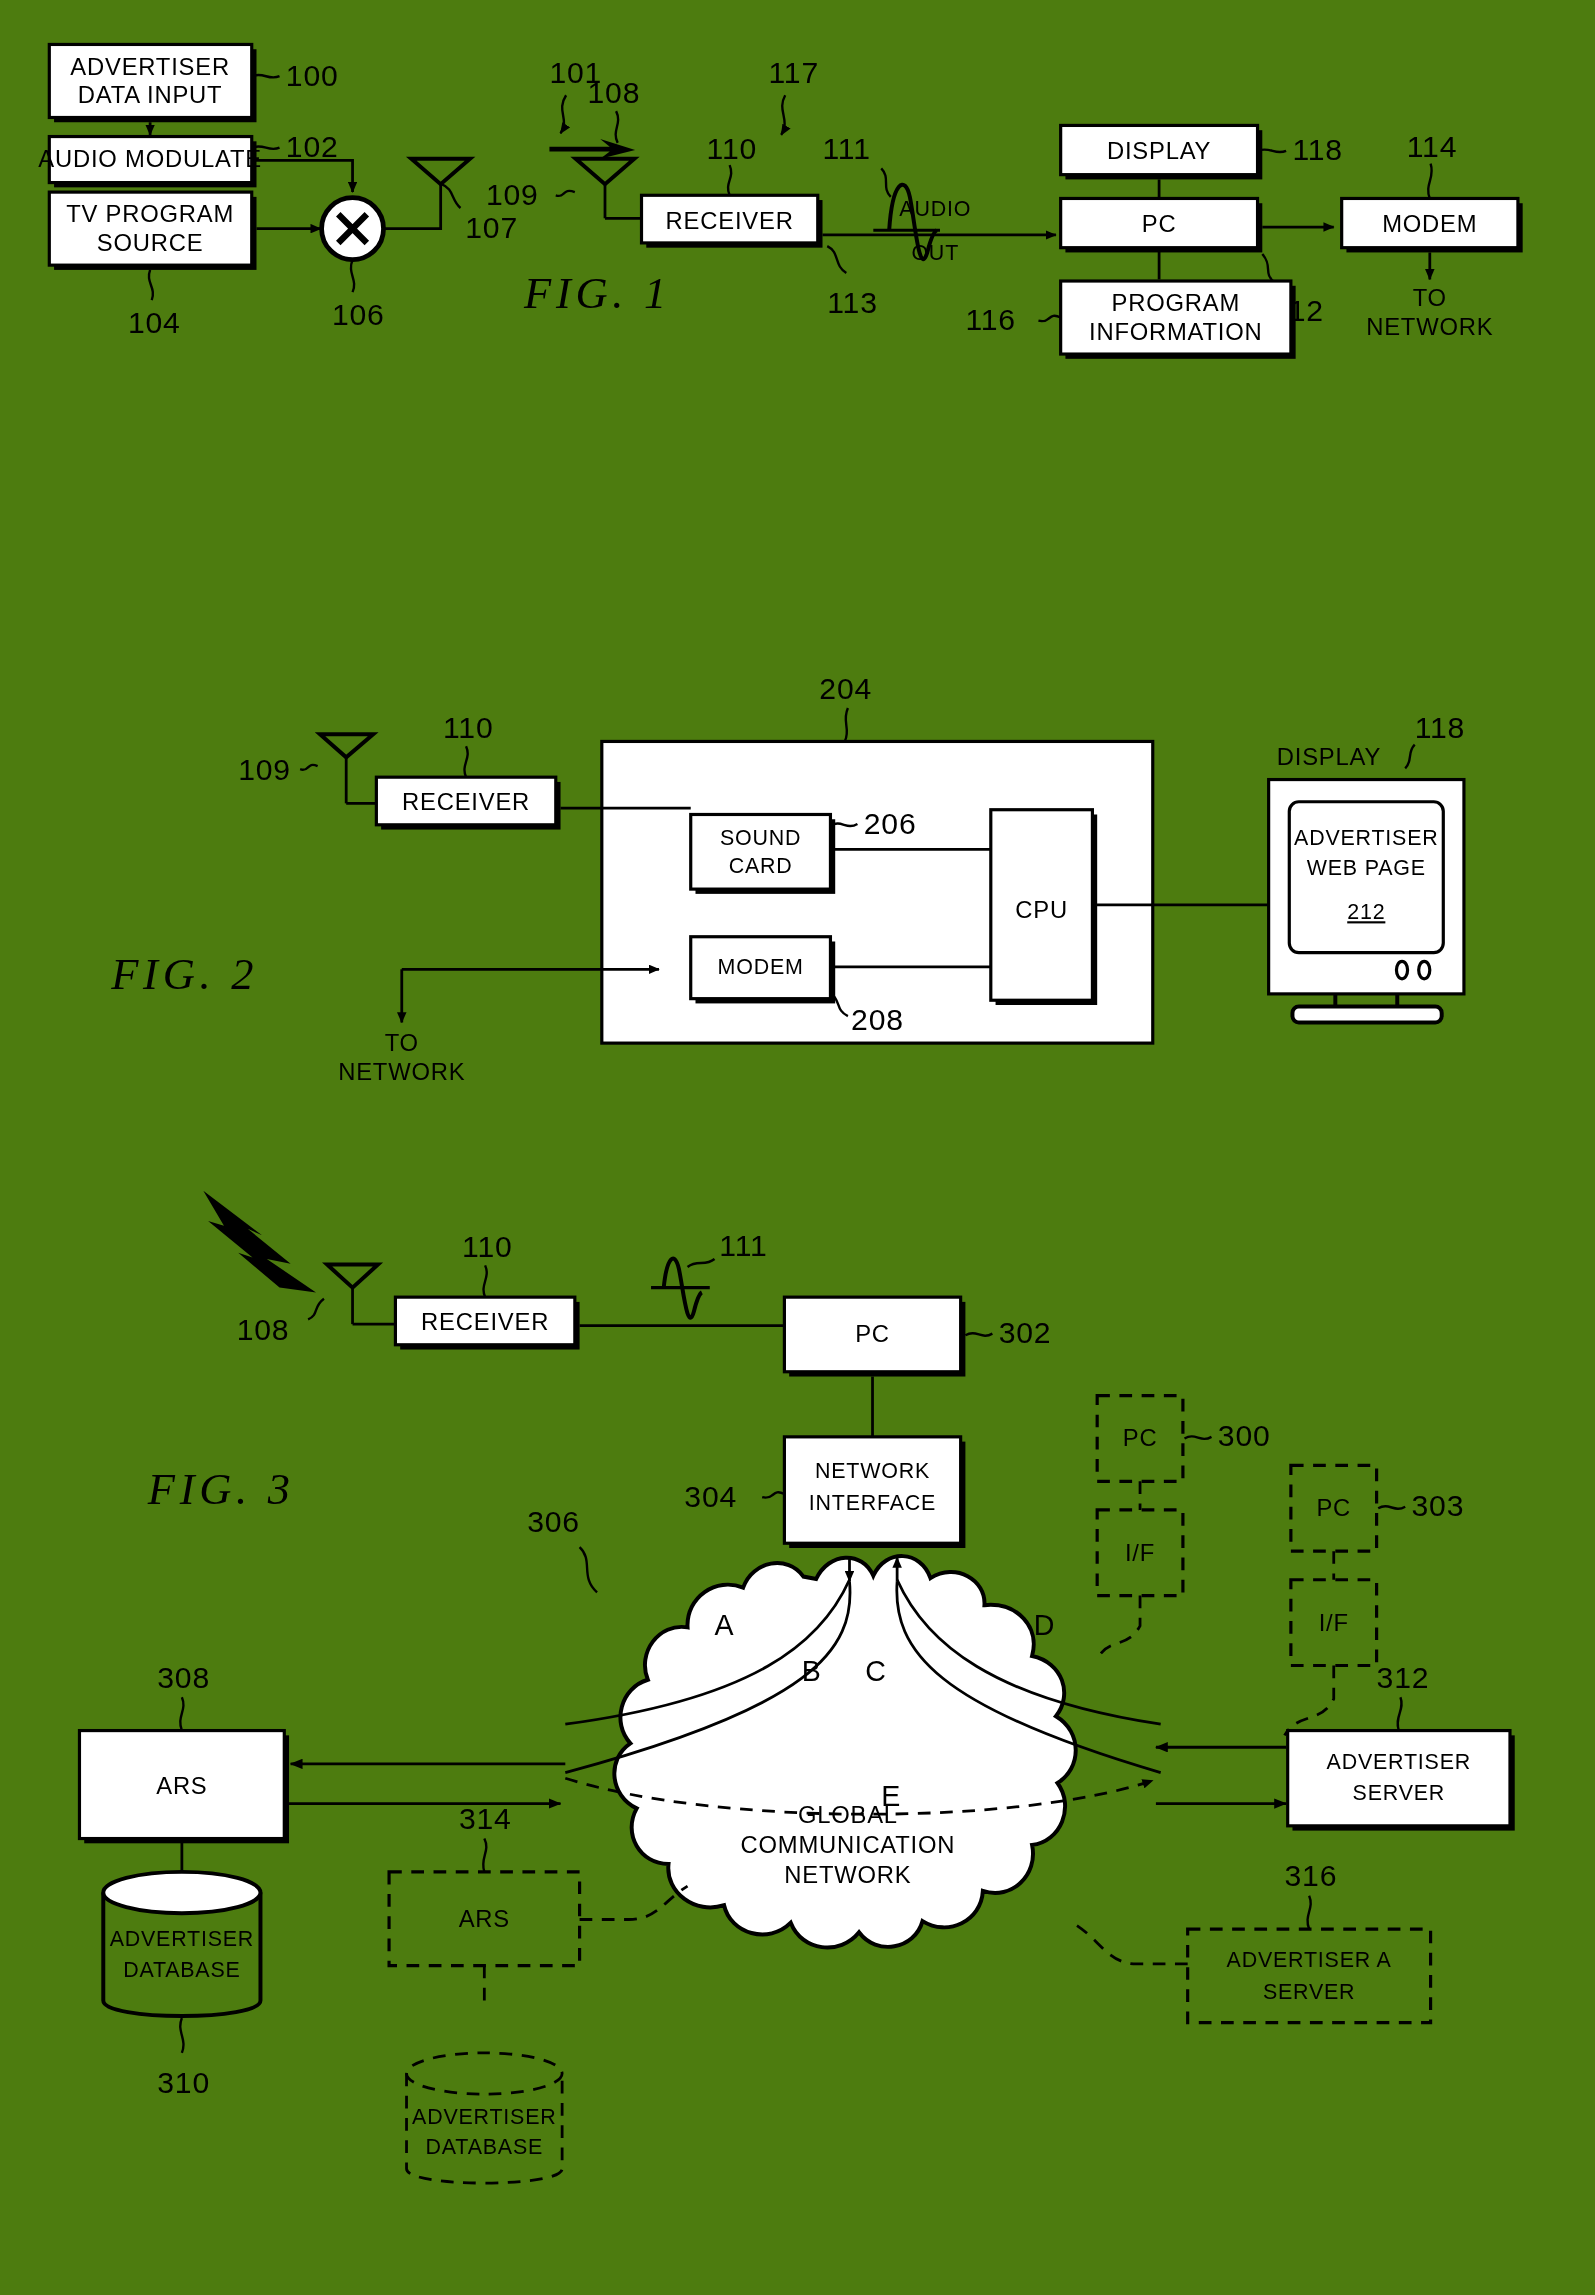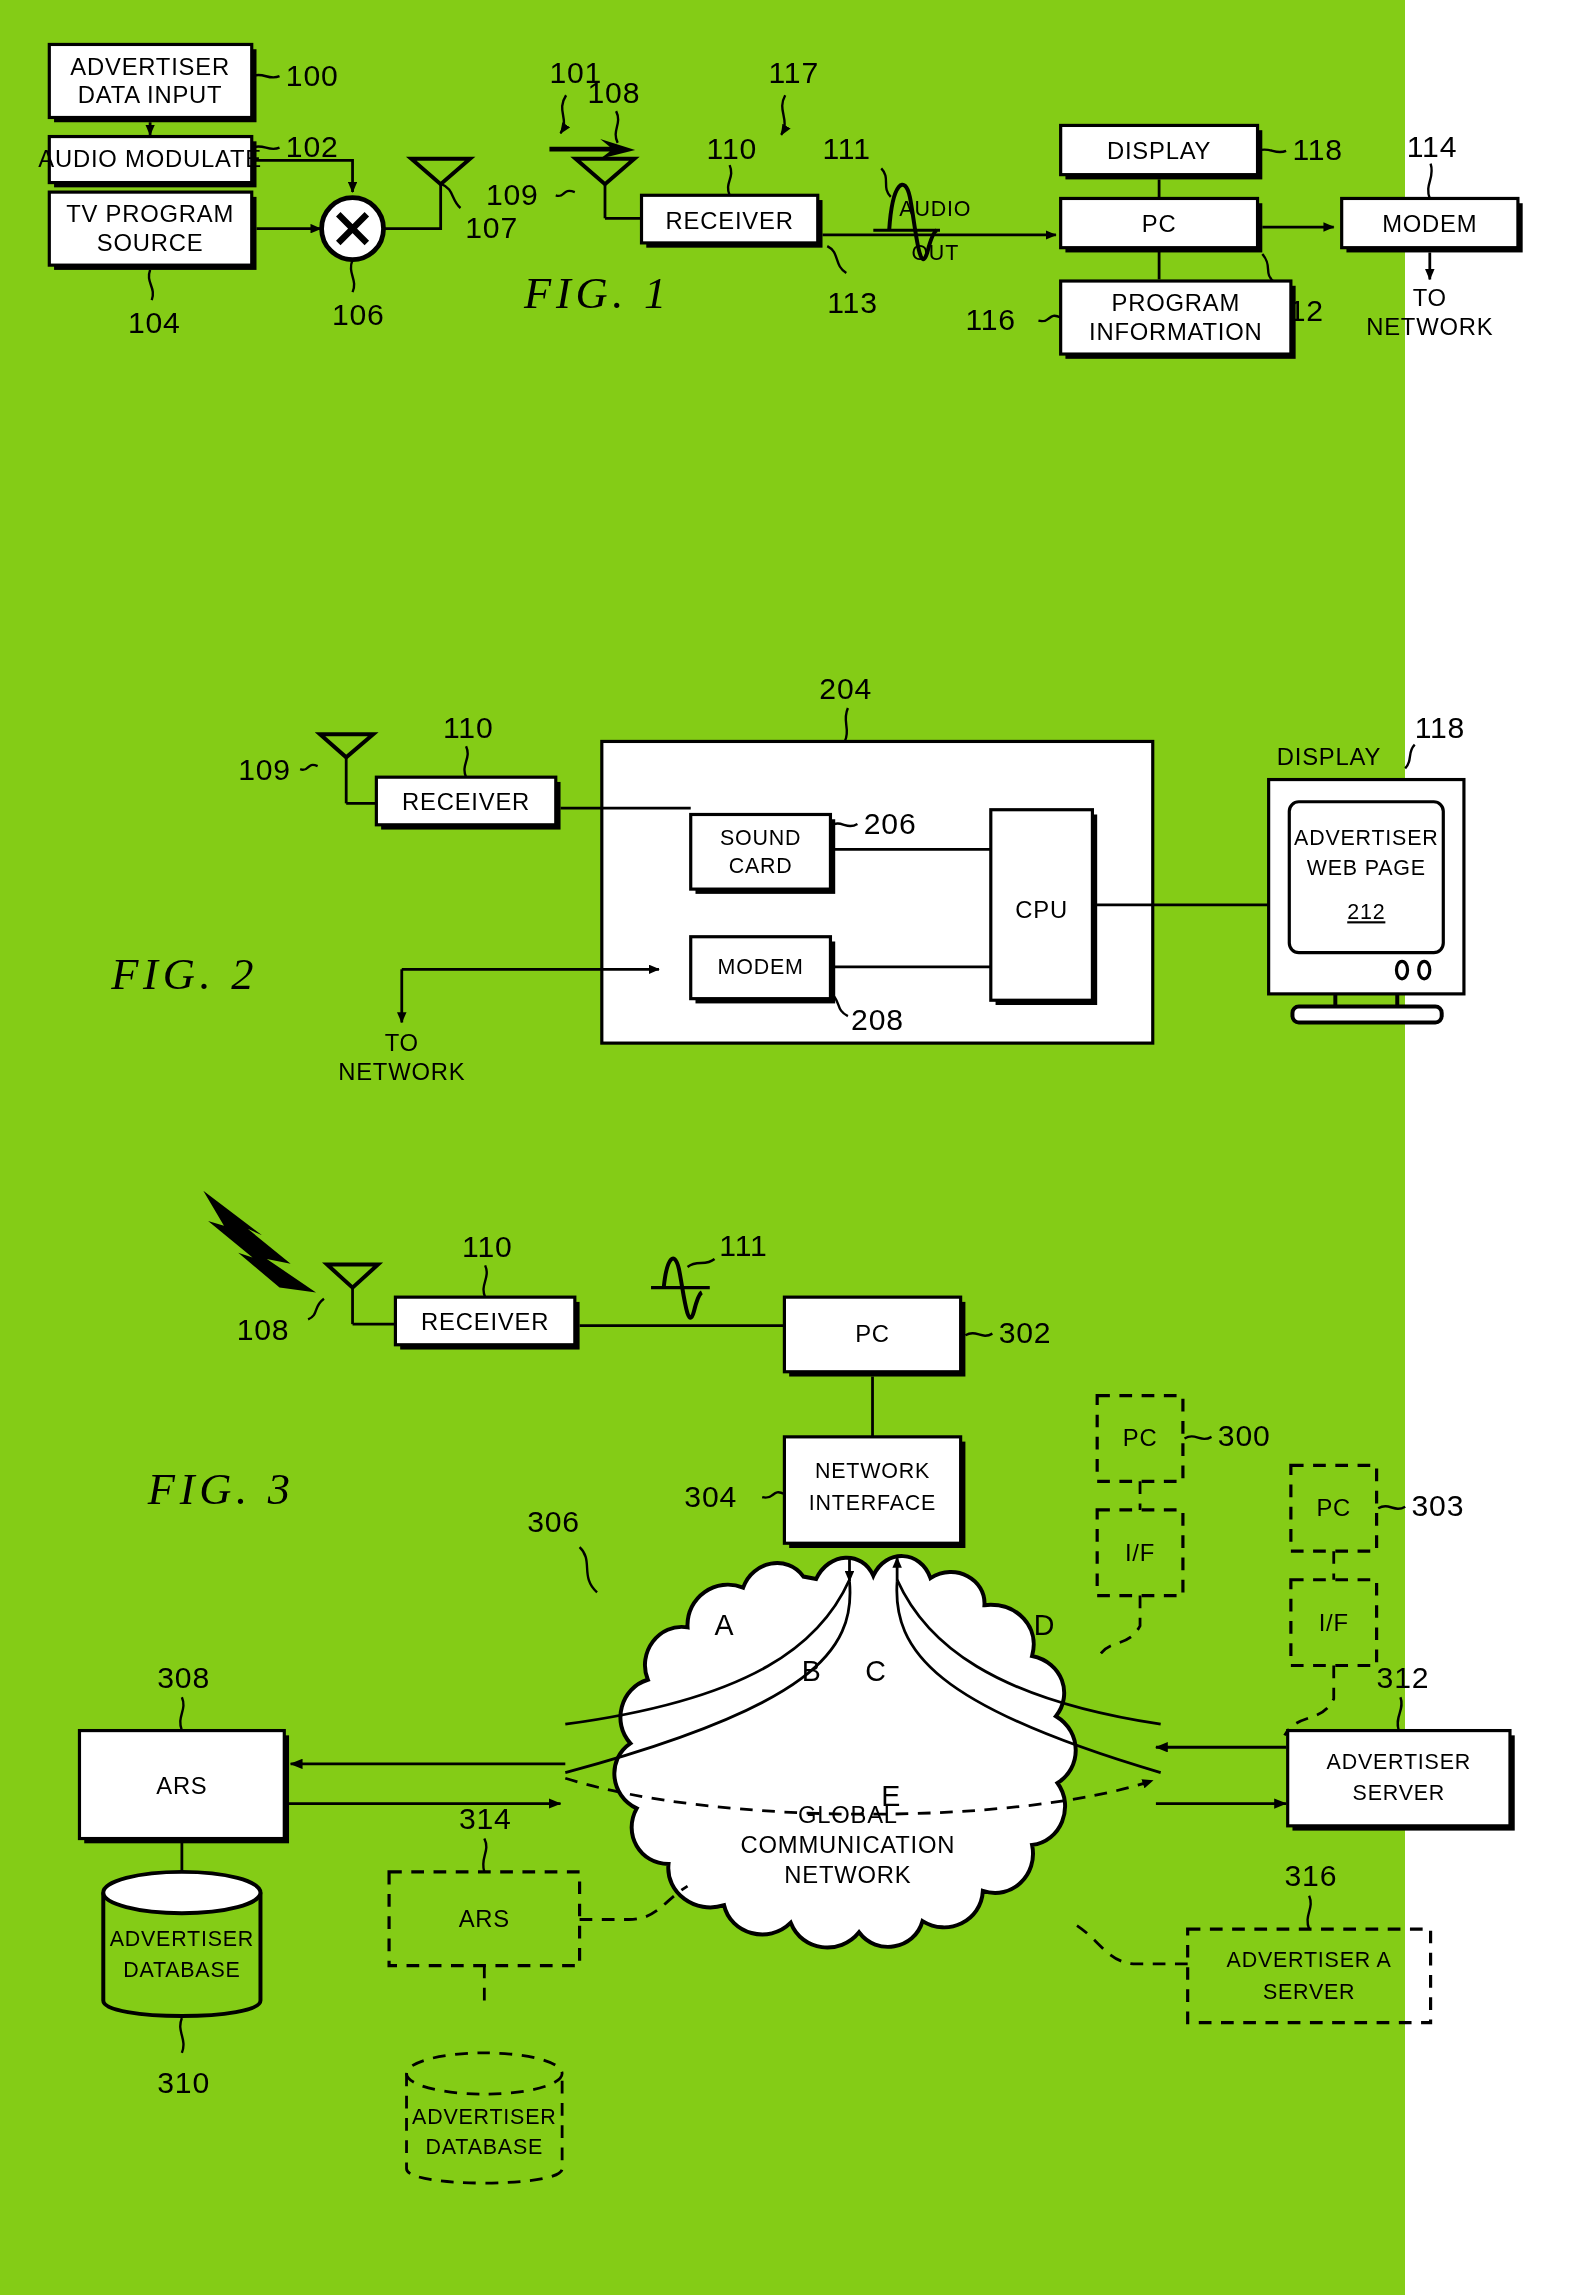--- a/index.html
+++ b/index.html
@@ -3,21 +3,21 @@
 <meta charset="utf-8">
 <title>Patent Figures</title>
 <style>
   html,body{margin:0;padding:0;background:#ffffff;}
   body{
     width:1595px;height:2295px;
     font-family:"Liberation Sans", sans-serif;
     color:#000;
     overflow:hidden;
   }
-  #sheet{position:relative;width:1405px;height:2295px;background:#84cc16;}
+  #sheet{position:relative;width:1595px;height:2295px;background:#4d7c0f;}
   svg{position:absolute;left:0;top:0;width:1595px;height:2295px;}
   .blk{font-family:"Liberation Sans", sans-serif;font-weight:400;fill:#000;}
   .boxlabel{font-size:30px;letter-spacing:1px;}
   .boxlabel-sm{font-size:27px;letter-spacing:1px;}
   .refnum{font-size:38px;letter-spacing:1px;}
   .figlabel{font-family:"Liberation Serif", serif;font-style:italic;font-size:56px;letter-spacing:6px;fill:#000;}
   .cloudtxt{font-size:30px;letter-spacing:1px;}
   .pathlbl{font-size:36px;}
   .ln{stroke:#000;fill:none;}
   .solidbox{fill:#fff;stroke:#000;stroke-width:4;}

